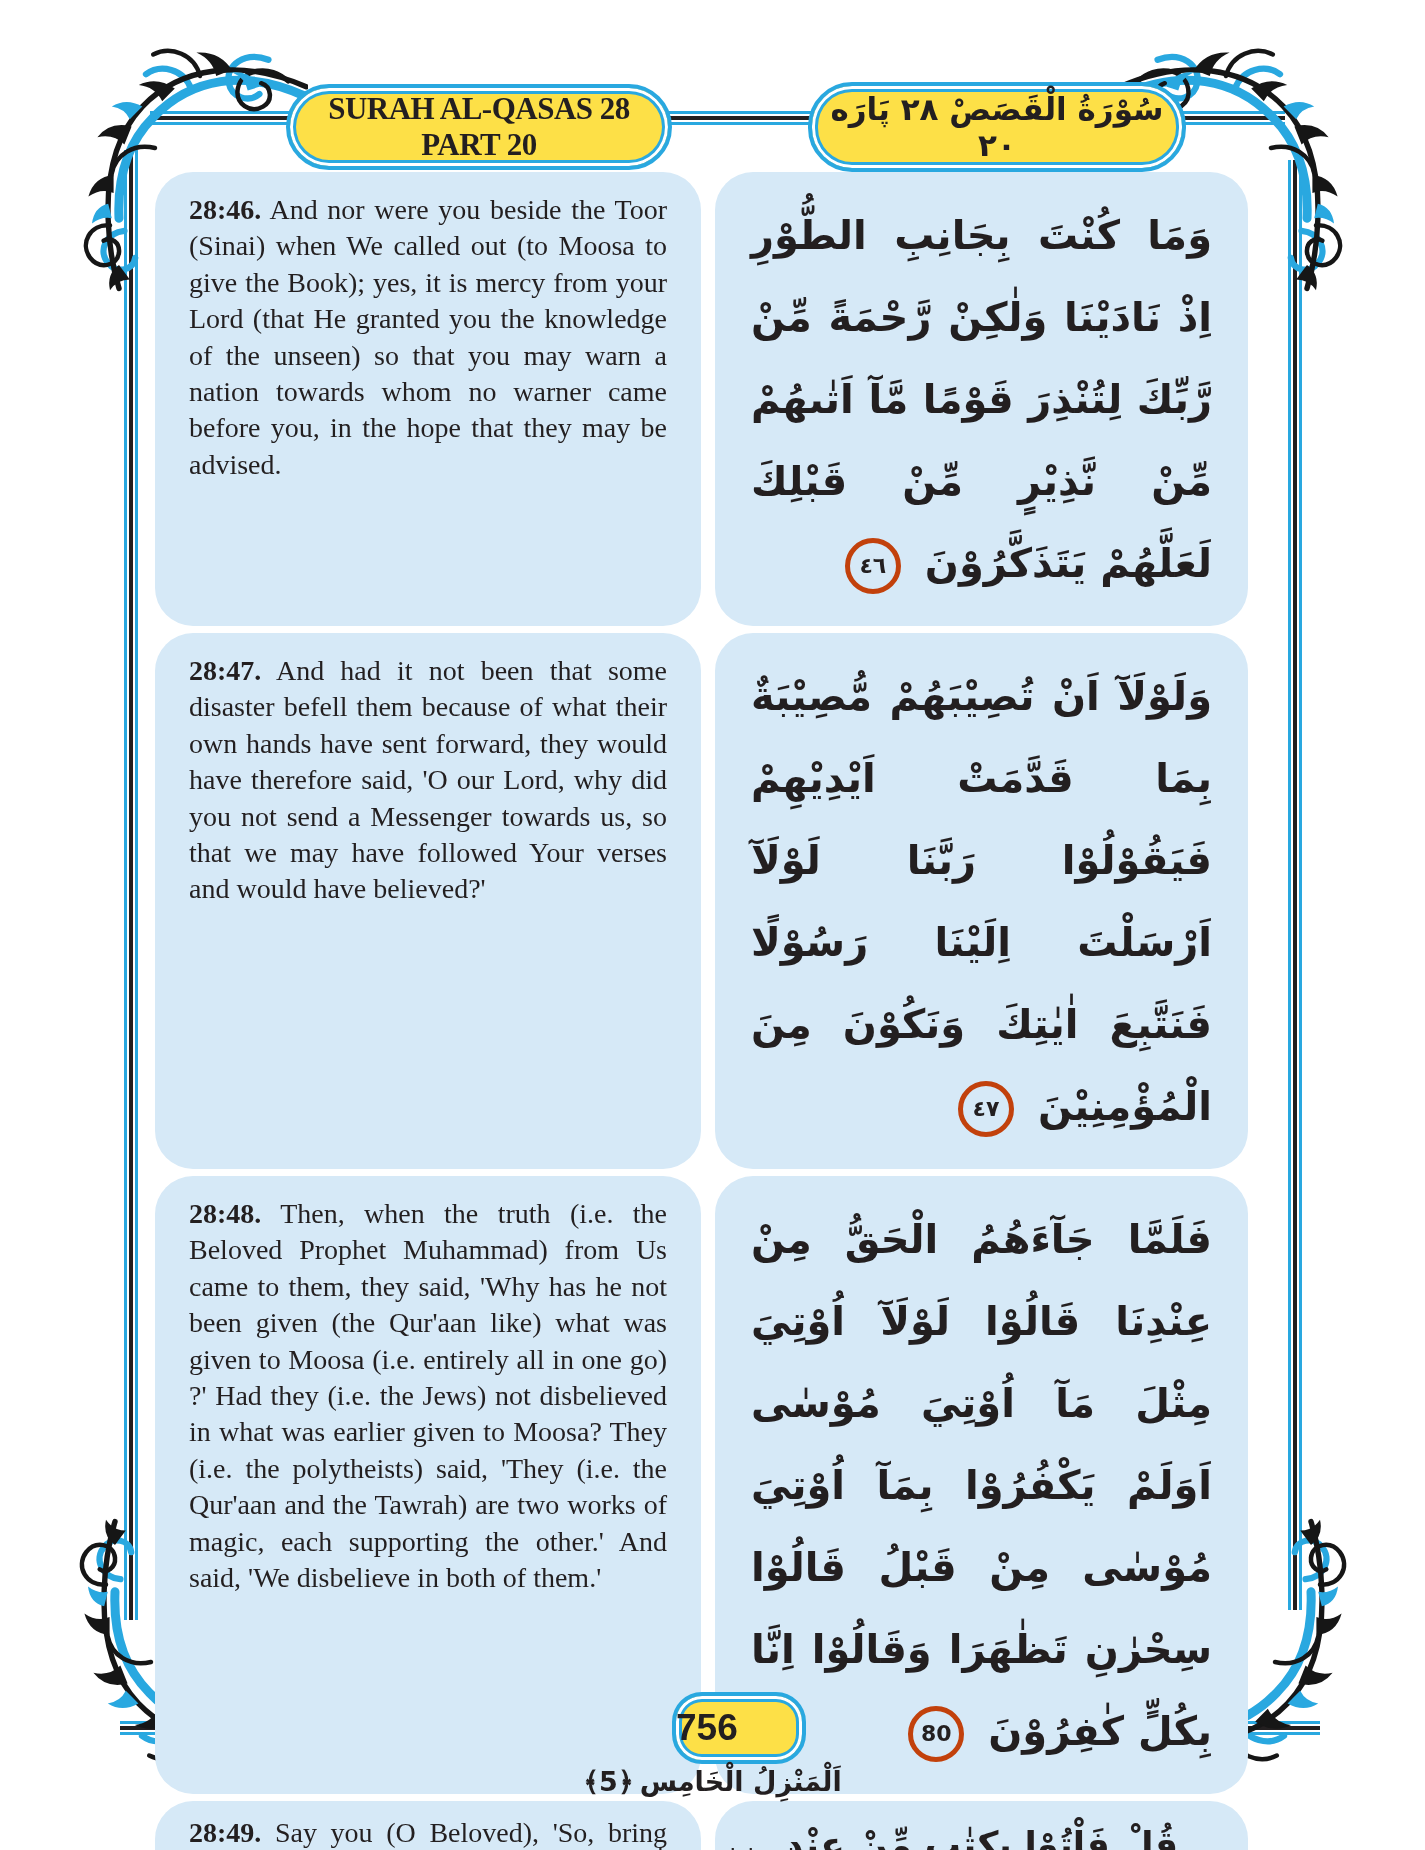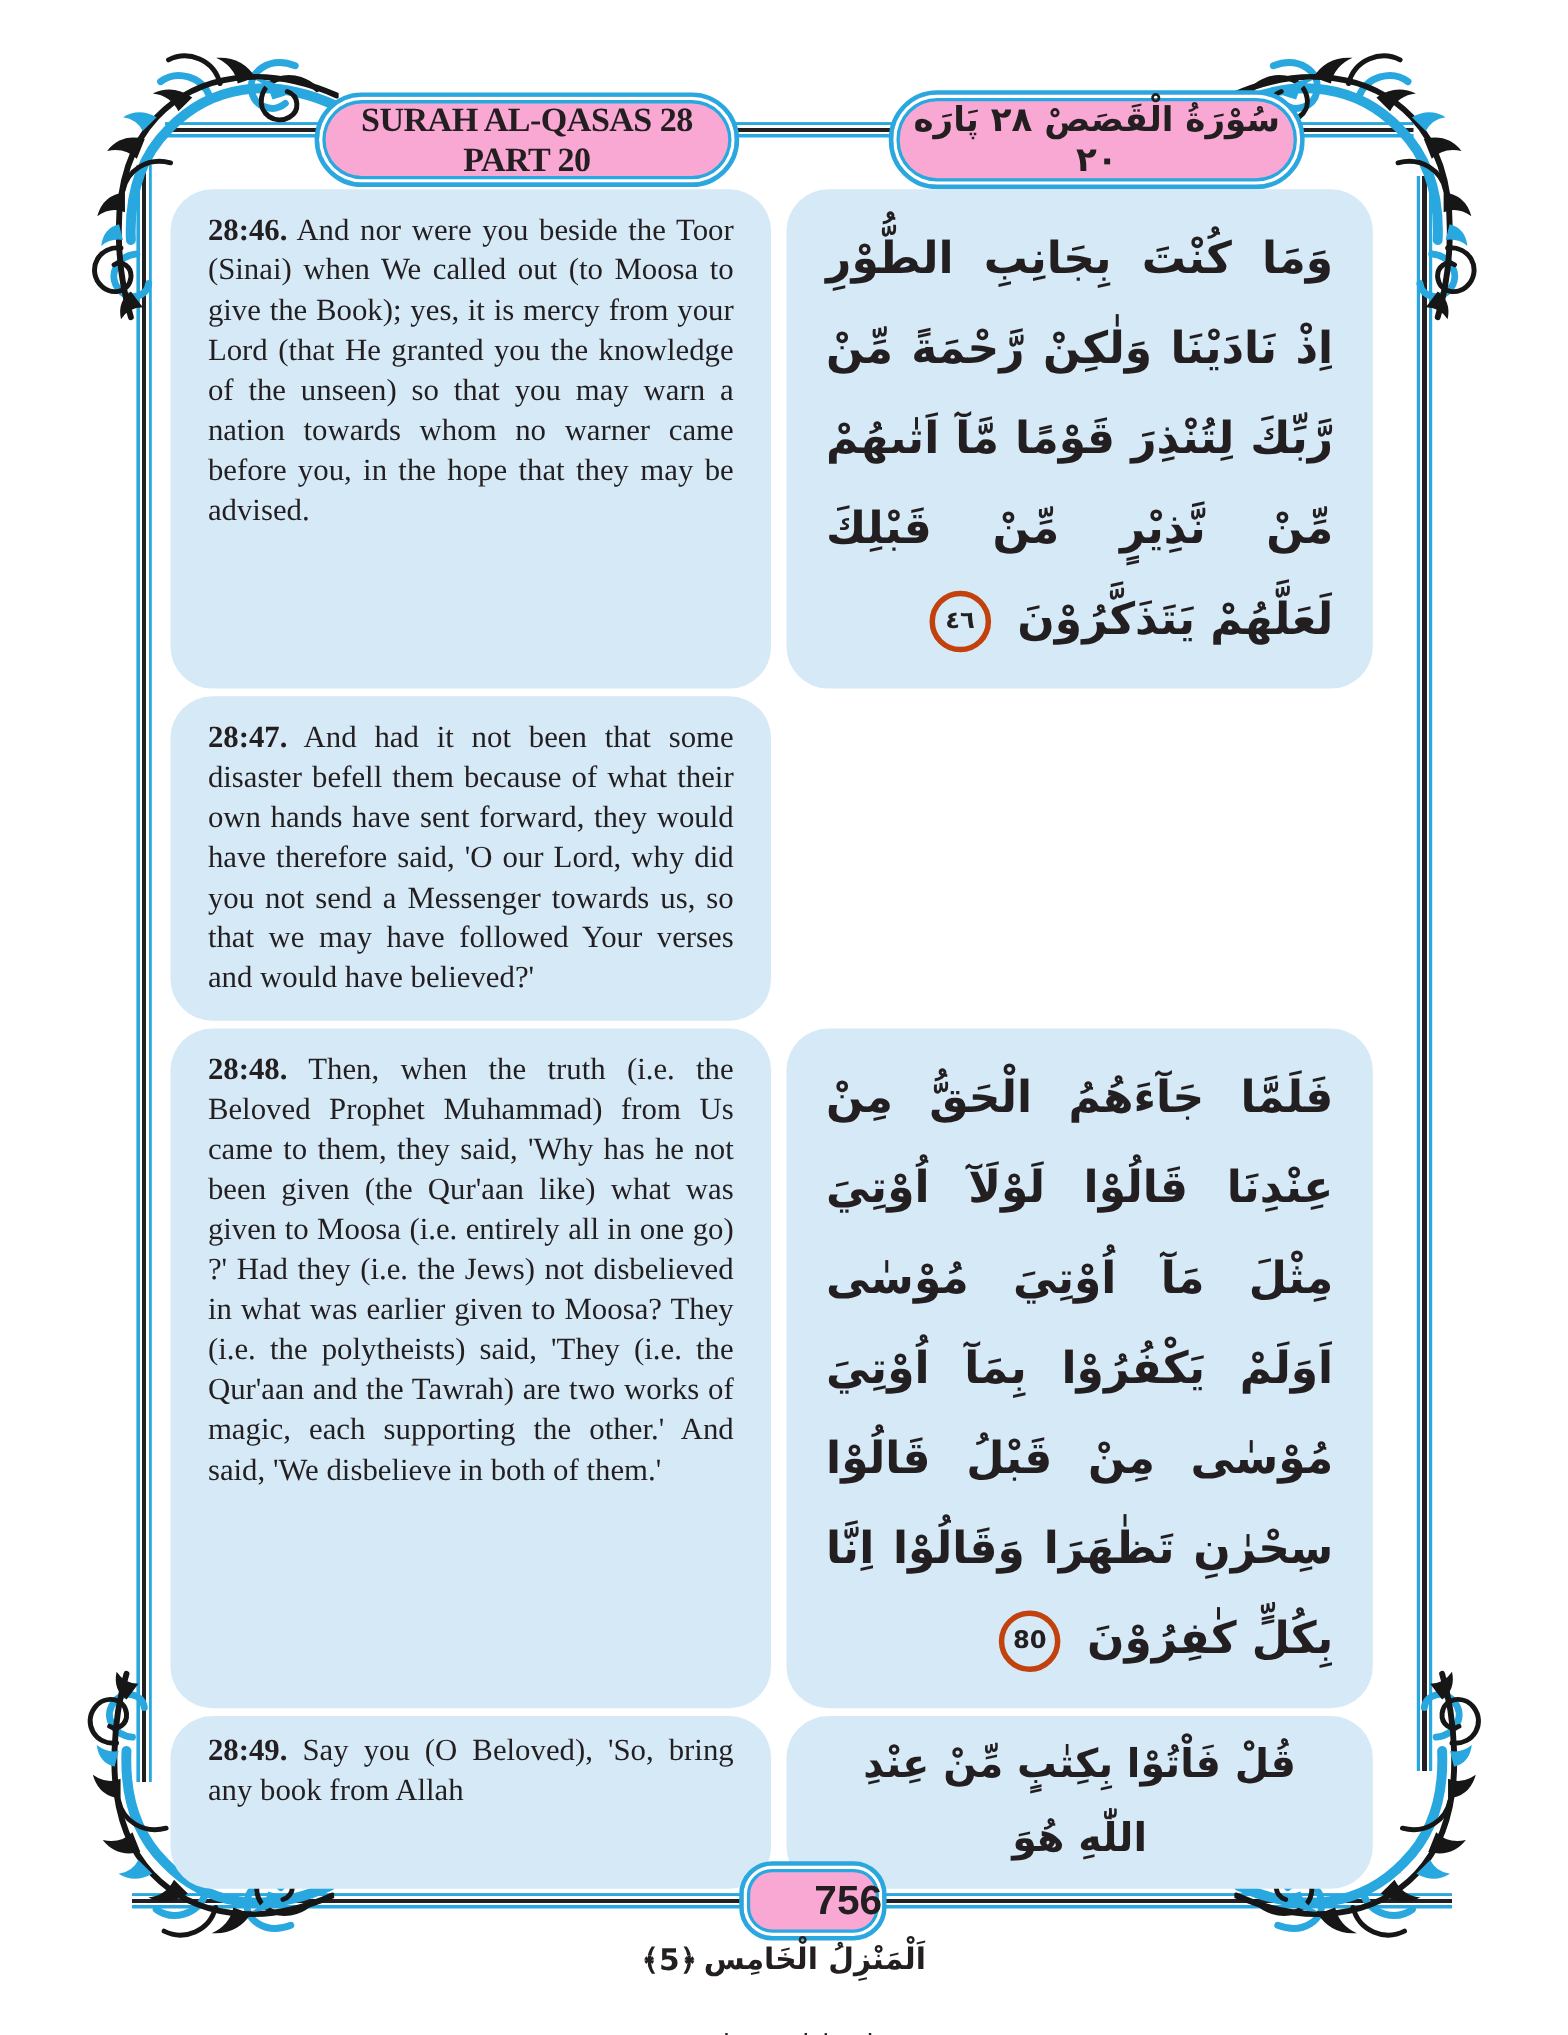--- a/index.html
+++ b/index.html
@@ -19,23 +19,23 @@
 
   
   .corner{position:absolute;width:252px;height:252px;}
   #corner-tl{left:56px;top:40px;}
   #corner-tr{left:1118px;top:40px;transform:scaleX(-1);}
   #corner-bl{left:52px;top:1518px;transform:scaleY(-1);}
   #corner-br{left:1122px;top:1518px;transform:scale(-1,-1);}
 
   
   .pill{
-    position:absolute;background:#f9a8d4;border:4px solid #29a8e0;border-radius:44px;
+    position:absolute;background:#fde047;border:4px solid #29a8e0;border-radius:44px;
     box-shadow:inset 0 0 0 3px #fff, inset 0 0 0 6px #29a8e0;
-    display:flex;align-items:center;justify-content:flex-end;text-align:center;
+    display:flex;align-items:center;justify-content:flex-start;text-align:center;
   }
   #pill-left{left:286px;top:84px;width:378px;height:78px;}
   #pill-left span{font-weight:bold;font-size:31px;letter-spacing:-0.5px;}
   #pill-right{left:808px;top:82px;width:370px;height:82px;}
   #pill-right span{font-family:"DejaVu Sans",sans-serif;font-weight:bold;font-size:31px;}
   #pill-page{left:672px;top:1692px;width:126px;height:64px;border-radius:30px;}
   #pill-page span{font-family:"Liberation Sans",sans-serif;font-weight:bold;font-size:37px;}
 
   
   .content{position:absolute;left:155px;top:172px;width:1093px;}
@@ -131,20 +131,24 @@
       <p class="ar" dir="rtl"><span>وَمَا كُنْتَ بِجَانِبِ الطُّوْرِ اِذْ نَادَيْنَا وَلٰكِنْ رَّحْمَةً مِّنْ رَّبِّكَ لِتُنْذِرَ قَوْمًا مَّآ اَتٰىهُمْ مِّنْ نَّذِيْرٍ مِّنْ قَبْلِكَ لَعَلَّهُمْ يَتَذَكَّرُوْنَ</span>
       <span class="ayah-circle">٤٦</span></p>
     </div>
   </section>
 
   <section class="row">
     <div class="box box-en">
       <p class="en"><strong class="ref">28:47.</strong>
       <span>And had it not been that some disaster befell them because of what their own hands have sent forward, they would have therefore said, 'O our Lord, why did you not send a Messenger towards us, so that we may have followed Your verses and would have believed?'</span></p>
     </div>
+    <div class="box box-ar">
+      <p class="ar" dir="rtl"><span>وَلَوْلَآ اَنْ تُصِيْبَهُمْ مُّصِيْبَةٌ بِمَا قَدَّمَتْ اَيْدِيْهِمْ فَيَقُوْلُوْا رَبَّنَا لَوْلَآ اَرْسَلْتَ اِلَيْنَا رَسُوْلًا فَنَتَّبِعَ اٰيٰتِكَ وَنَكُوْنَ مِنَ الْمُؤْمِنِيْنَ</span>
+      <span class="ayah-circle">٤٧</span></p>
+    </div>
   </section>
 
   <section class="row">
     <div class="box box-en">
       <p class="en"><strong class="ref">28:48.</strong>
       <span>Then, when the truth (i.e. the Beloved Prophet Muhammad) from Us came to them, they said, 'Why has he not been given (the Qur'aan like) what was given to Moosa (i.e. entirely all in one go) ?' Had they (i.e. the Jews) not disbelieved in what was earlier given to Moosa? They (i.e. the polytheists) said, 'They (i.e. the Qur'aan and the Tawrah) are two works of magic, each supporting the other.' And said, 'We disbelieve in both of them.'</span></p>
     </div>
     <div class="box box-ar">
       <p class="ar" dir="rtl"><span>فَلَمَّا جَآءَهُمُ الْحَقُّ مِنْ عِنْدِنَا قَالُوْا لَوْلَآ اُوْتِيَ مِثْلَ مَآ اُوْتِيَ مُوْسٰى اَوَلَمْ يَكْفُرُوْا بِمَآ اُوْتِيَ مُوْسٰى مِنْ قَبْلُ قَالُوْا سِحْرٰنِ تَظٰهَرَا وَقَالُوْا اِنَّا بِكُلٍّ كٰفِرُوْنَ</span>
       <span class="ayah-circle">80</span></p>

